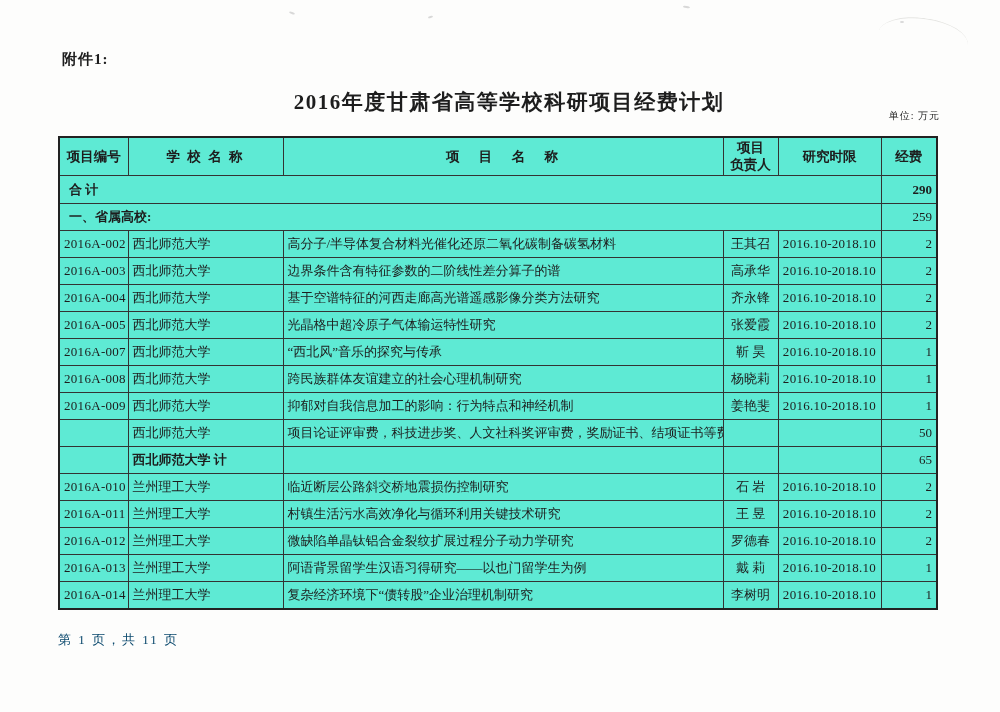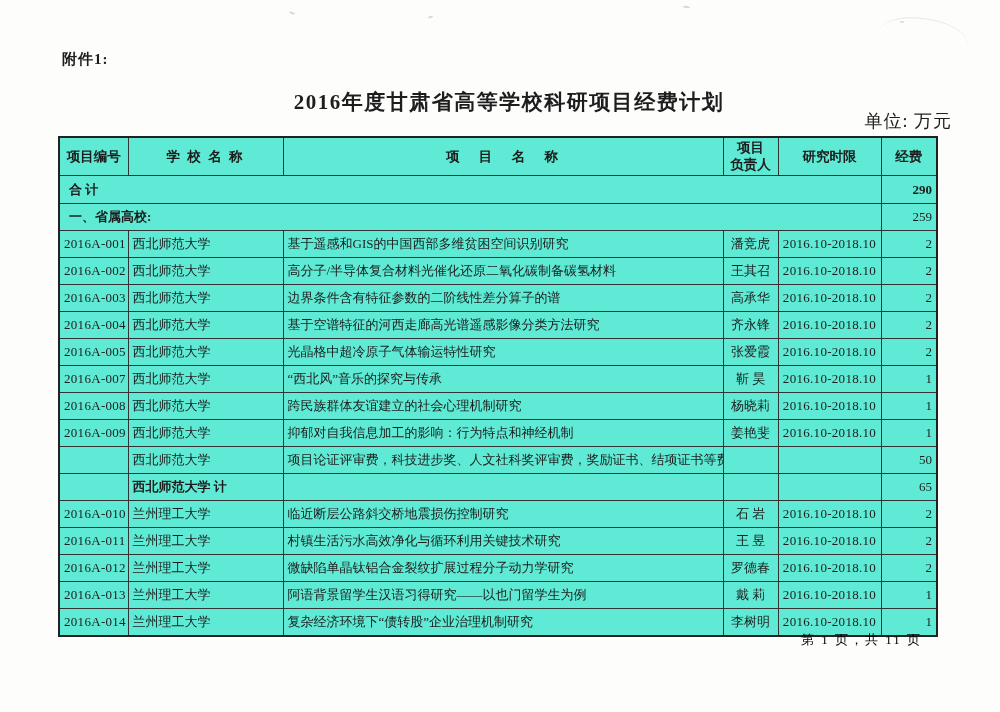--- a/index.html
+++ b/index.html
@@ -18,22 +18,22 @@
   .attachment{
     position:absolute;left:62px;top:50px;
     font-size:15px;font-weight:bold;letter-spacing:1px;
   }
   .title{
     position:absolute;left:58px;top:76px;width:878px;
     margin:12px;text-align:center;
     font-size:21px;font-weight:bold;letter-spacing:1.5px;
   }
   .unit{
-    position:absolute;right:48px;top:109px;
-    font-size:18px;letter-spacing:1px;margin-left:36px;
+    position:absolute;right:60px;top:109px;
+    font-size:10px;letter-spacing:1px;margin-left:36px;
   }
   table.fund{
     position:absolute;left:58px;top:136px;
     width:878px;table-layout:fixed;
     border-collapse:collapse;
     border:2px solid #222;
     background:#5eead4;
   }
   table.fund th,table.fund td{
     border:1px solid #333;
@@ -55,22 +55,22 @@
   td.project{text-align:left;padding-left:8px;font-size:12.6px;}
   td.leader{text-align:center;}
   td.period{text-align:center;font-size:12.5px;letter-spacing:.3px;}
   td.num{text-align:right;padding-right:9px;}
   .b{font-weight:bold;}
   tr.total-row td{height:27px;}
   tr.total-row td.lbl, tr.section-row td.lbl{
     text-align:left;padding-left:9px;
   }
   .footer{
-    position:absolute;left:44px;top:631px;width:878px;
-    text-align:right;font-size:13px;letter-spacing:2px;color:#000000;
+    position:absolute;left:58px;top:631px;width:878px;
+    text-align:left;font-size:13px;letter-spacing:2px;color:#0c4a6e;
   }
   
   .speck{position:absolute;background:#b9b9b9;border-radius:50%;opacity:.55;}
   .s1{left:289px;top:12px;width:6px;height:2px;transform:rotate(20deg);}
   .s2{left:428px;top:16px;width:5px;height:2px;transform:rotate(-15deg);}
   .s3{left:683px;top:6px;width:7px;height:2px;transform:rotate(10deg);}
   .s4{left:900px;top:21px;width:4px;height:2px;}
   .arc{
     position:absolute;left:878px;top:18px;width:90px;height:40px;
     border:none;border-top:1px solid #e3e3e0;border-radius:50%;
@@ -118,28 +118,20 @@
     </thead>
     <tbody id="tbody">
       <tr class="total-row">
         <td colspan="5" class="lbl b">合 计</td>
         <td class="num b">290</td>
       </tr>
       <tr class="section-row">
         <td colspan="5" class="lbl b">一、省属高校:</td>
         <td class="num">259</td>
       </tr>
-    <tr>
-          <td class="code">2016A-001</td>
-          <td class="school">西北师范大学</td>
-          <td class="project">基于遥感和GIS的中国西部多维贫困空间识别研究</td>
-          <td class="leader">潘竞虎</td>
-          <td class="period">2016.10-2018.10</td>
-          <td class="num">2</td>
-        </tr>
         <tr>
           <td class="code">2016A-002</td>
           <td class="school">西北师范大学</td>
           <td class="project">高分子/半导体复合材料光催化还原二氧化碳制备碳氢材料</td>
           <td class="leader">王其召</td>
           <td class="period">2016.10-2018.10</td>
           <td class="num">2</td>
         </tr>
         <tr>
           <td class="code">2016A-003</td>

